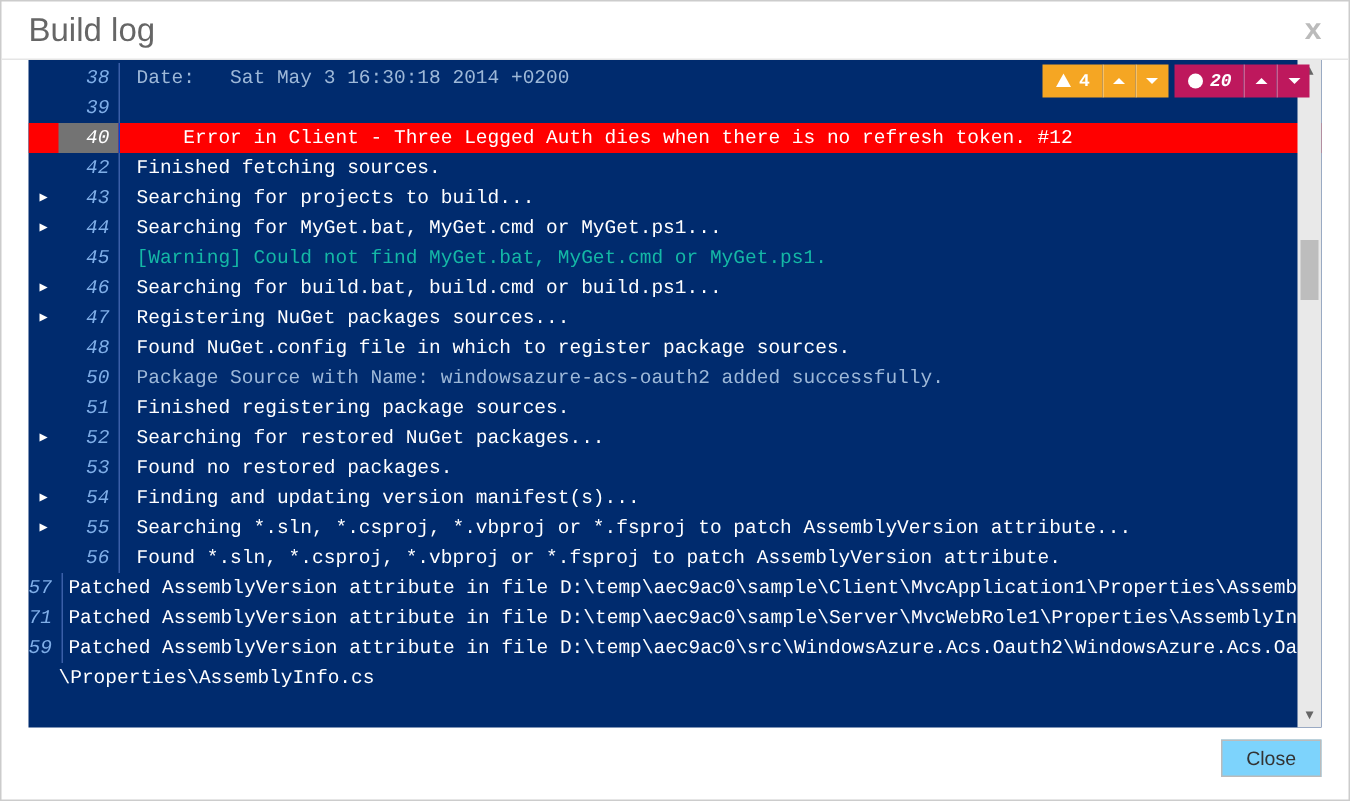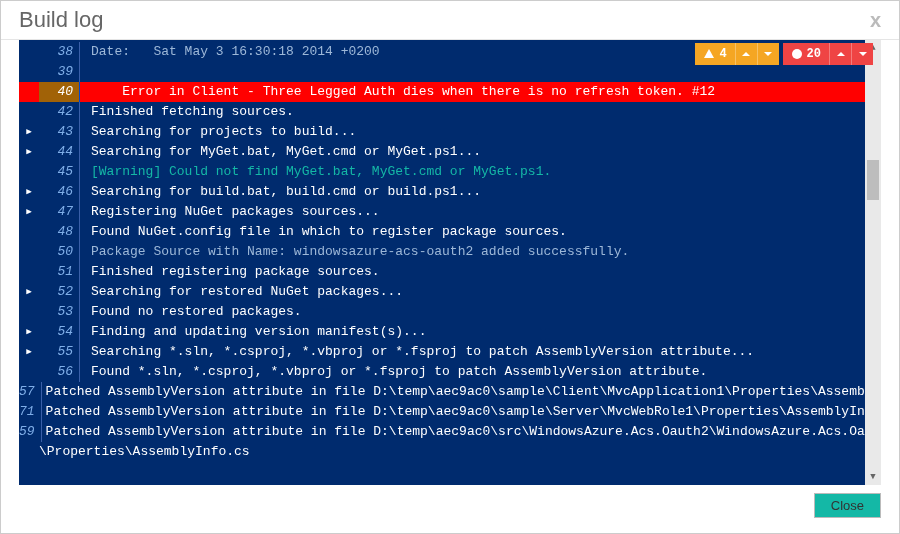--- a/index.html
+++ b/index.html
@@ -66,21 +66,21 @@
 }
 .badge .chev {
   display: flex;
   align-items: center;
   justify-content: center;
   width: 22px;
   height: 100%;
   border-left: 1px solid rgba(255,255,255,0.3);
 }
 .badge.warn .main, .badge.warn .chev { background: #f5a623; }
-.badge.err .main, .badge.err .chev { background: #ef4444; }
+.badge.err .main, .badge.err .chev { background: #be185d; font-style: italic; }
 .badge svg { width: 12px; height: 12px; fill: #fff; }
 .badge .tri { margin-right: 4px; }
 .log-lines {
   padding-top: 2px;
 }
 .line {
   display: flex;
   align-items: flex-start;
 }
 .caret {
@@ -105,21 +105,21 @@
   align-self: stretch;
 }
 .txt {
   white-space: pre;
   flex: 1;
 }
 .clr-white { color: #fff; }
 .clr-dim { color: #9db8d8; }
 .clr-yellow { color: #14b8a6; }
 .line.error-line { background: #ff0000; }
-.line.error-line .ln { background: #a16207; }
+.line.error-line .ln { background: #737373; }
 .line.error-line .caret { background: #0047d6; }
 .line.error-line .sep { border-left: 1px solid #0047d6; }
 .line.selected-ln .ln { color: #fff; }
 .wrap-line {
   padding-left: 20px;
   color: #fff;
   white-space: pre;
 }
 .scrollbar {
   position: absolute;
@@ -148,21 +148,21 @@
   font-size: 9px;
 }
 .footer {
   display: flex;
   justify-content: flex-end;
   padding: 8px 18px;
 }
 .close-btn {
   padding: 4px 16px;
   font-size: 13px;
-  background: #14b8a6;
+  background: #7dd3fc;
   border: 1px solid #bbb;
   color: #333;
   cursor: pointer;
 }
 </style>
 </head>
 <body>
 
 <div class="header">
   <div class="title">Build log</div>

